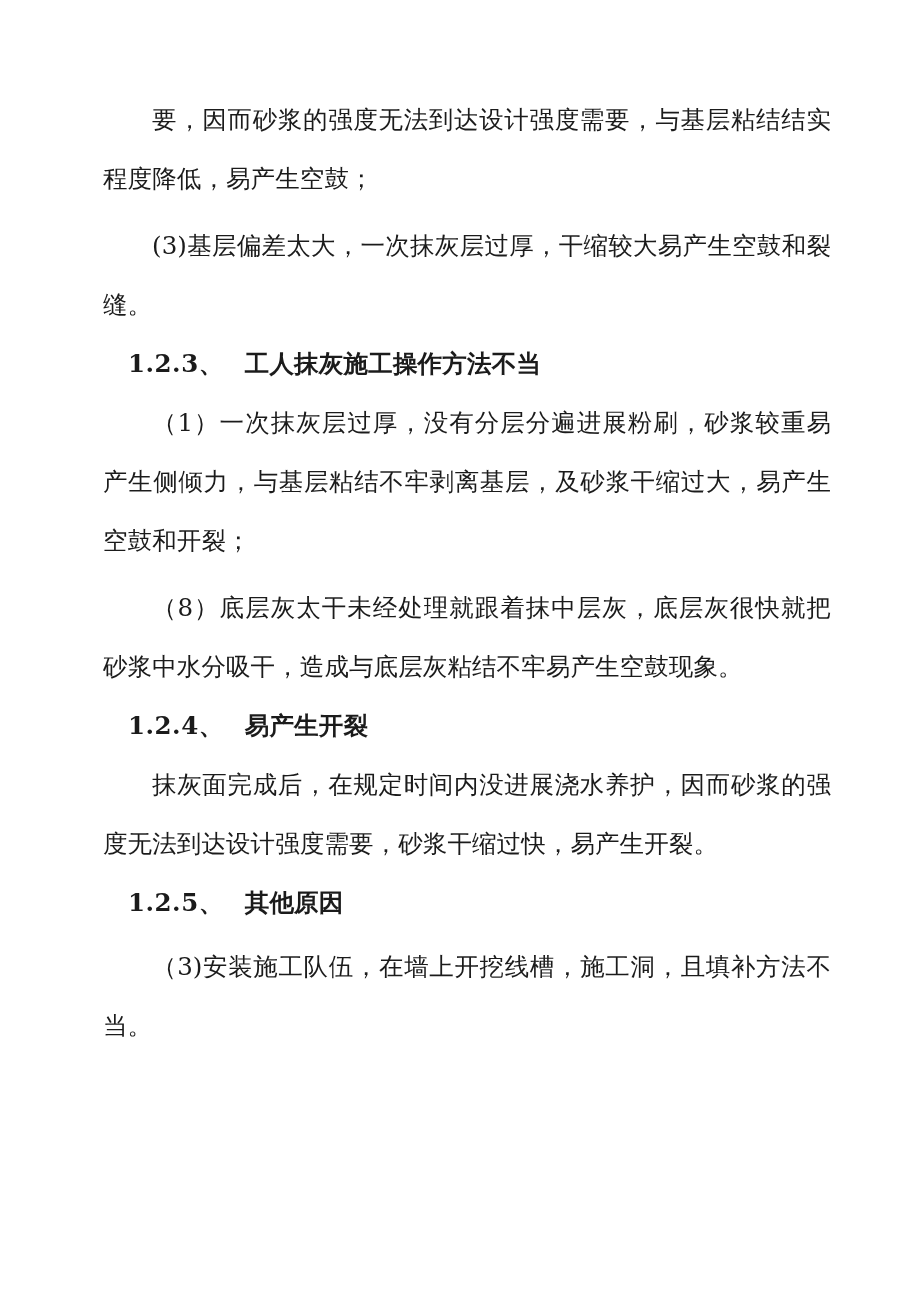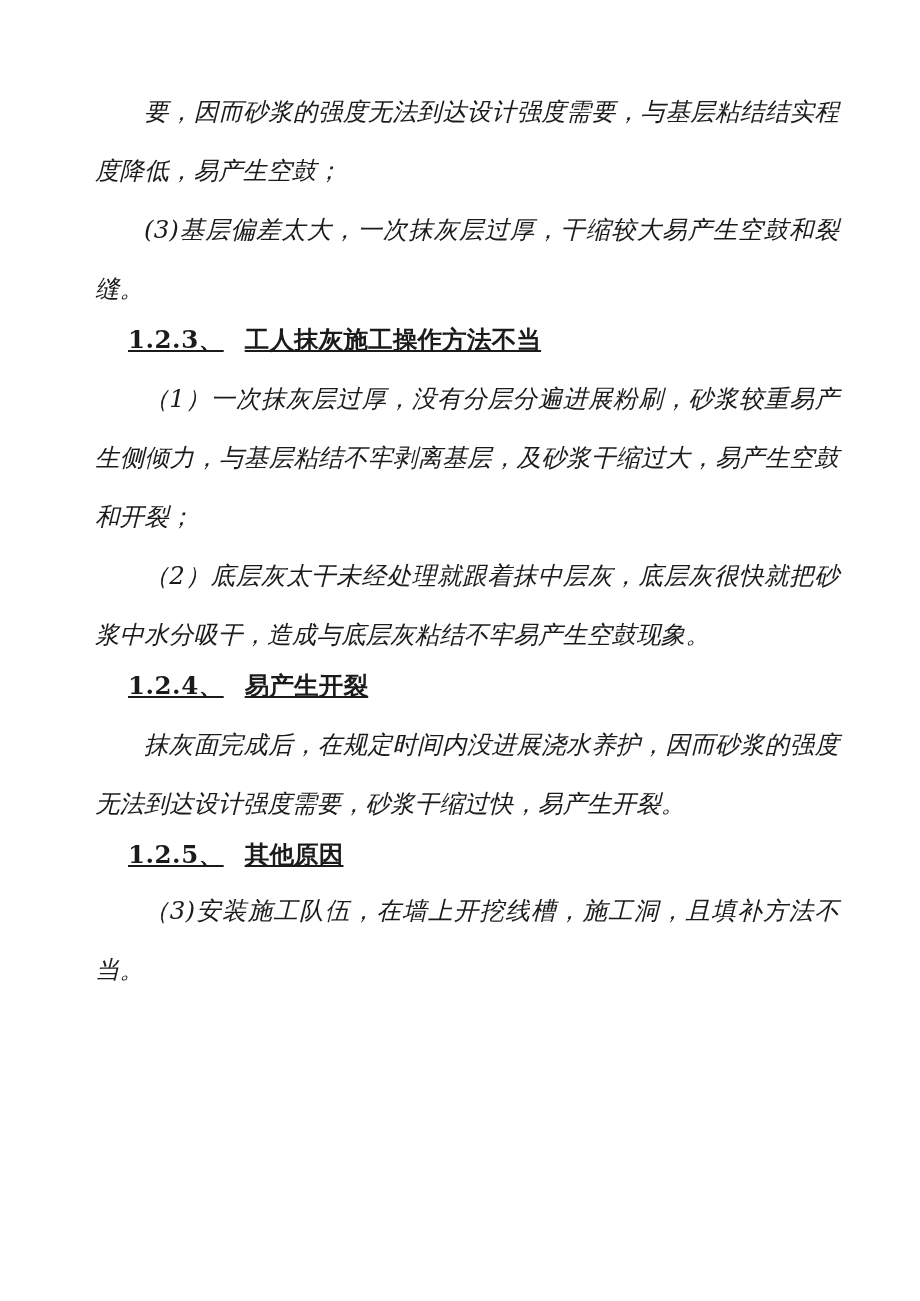--- a/index.html
+++ b/index.html
@@ -18,50 +18,48 @@
     color: #1b1b1b;
     -webkit-font-smoothing: antialiased;
   }
   .content {
     position: absolute;
     left: 95px;
     top: 82px;
     width: 744px;
   }
   .para {
-    margin: 0;
+    margin: 8px;
     font-size: 24.5px;
     line-height: 59px;
     text-align: justify;
     text-justify: inter-ideograph;
     text-indent: 49px;
     letter-spacing: 0.1px;
     word-break: break-all;
-    font-style: italic;
   }
   .heading {
     margin: 0;
     font-size: 24.5px;
     line-height: 52px;
     font-weight: bold;
     text-indent: 33px;
     letter-spacing: 0.2px;
     white-space: nowrap;
   }
   .heading .num {
     font-family: "DejaVu Serif", "Liberation Serif", serif;
     letter-spacing: 0.5px;
   }
   .heading .gap {
     display: inline-block;
     width: 21px;
   }
   .tight-top {
     margin-top: -4px;
-    text-decoration: underline;
   }
   .after-heading {
     margin-top: 3px;
   }
 </style>
 </head>
 <body>
 
 <div class="page">
   <div class="content">
@@ -69,21 +67,21 @@
     <p class="para">要，因而砂浆的强度无法到达设计强度需要，与基层粘结结实程度降低，易产生空鼓；</p>
 
     <p class="para">(3)基层偏差太大，一次抹灰层过厚，干缩较大易产生空鼓和裂缝。</p>
 
     <h3 class="heading tight-top">
       <span class="num">1.2.3、</span><span class="gap"></span><span>工人抹灰施工操作方法不当</span>
     </h3>
 
     <p class="para after-heading">（1）一次抹灰层过厚，没有分层分遍进展粉刷，砂浆较重易产生侧倾力，与基层粘结不牢剥离基层，及砂浆干缩过大，易产生空鼓和开裂；</p>
 
-    <p class="para">（2）底层灰太干未经处理就跟着抹中层灰，底层灰很快就把砂浆中水分吸干，造成与底层灰粘结不牢易产生空鼓现象。</p>
+    <p class="para">（8）底层灰太干未经处理就跟着抹中层灰，底层灰很快就把砂浆中水分吸干，造成与底层灰粘结不牢易产生空鼓现象。</p>
 
     <h3 class="heading tight-top">
       <span class="num">1.2.4、</span><span class="gap"></span><span>易产生开裂</span>
     </h3>
 
     <p class="para after-heading">抹灰面完成后，在规定时间内没进展浇水养护，因而砂浆的强度无法到达设计强度需要，砂浆干缩过快，易产生开裂。</p>
 
     <h3 class="heading tight-top">
       <span class="num">1.2.5、</span><span class="gap"></span><span>其他原因</span>
     </h3>

